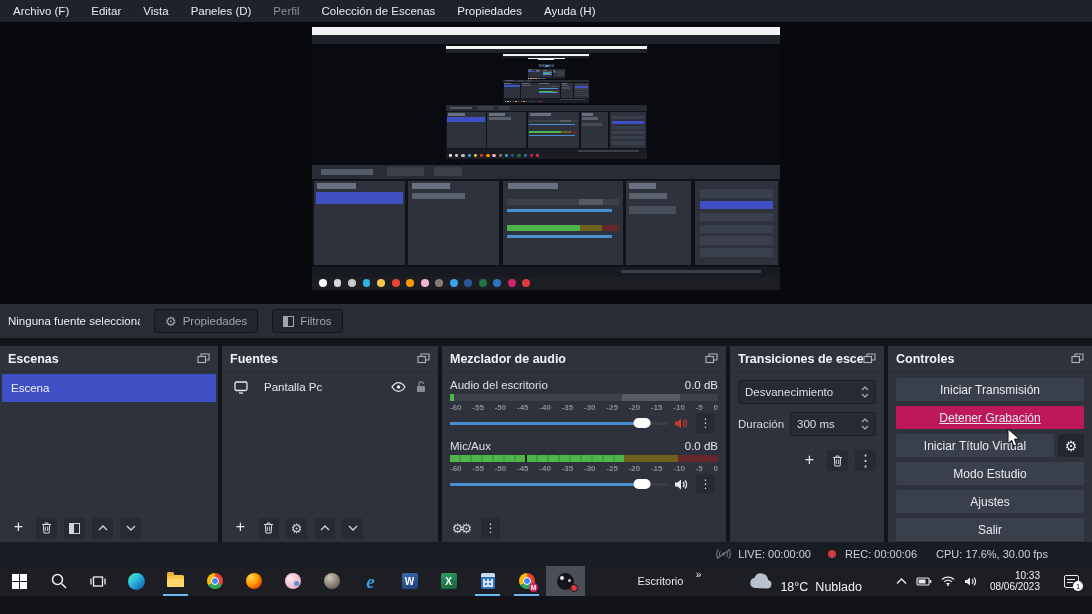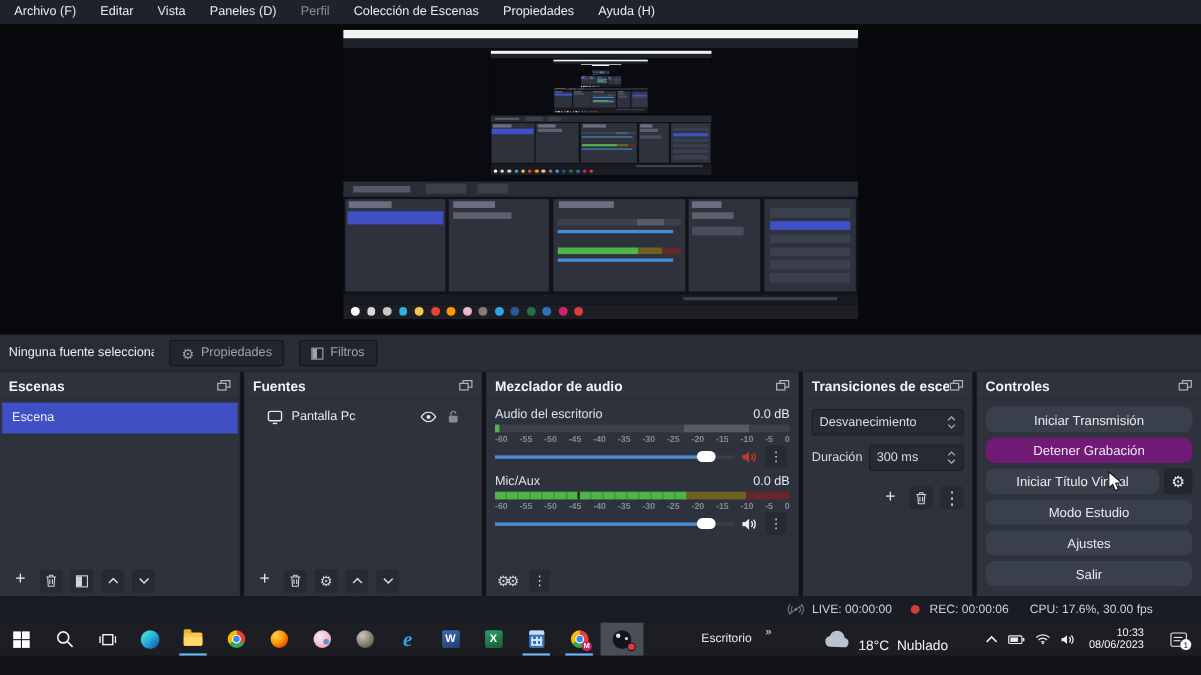--- a/index.html
+++ b/index.html
@@ -60,38 +60,38 @@
   
   .context-bar { height:34px; flex:0 0 34px; background:#282c35; display:flex; align-items:center; padding-left:8px; }
   .ctx-status { width:132px; overflow:hidden; white-space:nowrap; font-size:11.5px; color:#eceef2; }
   .ctx-btn { height:24px; margin-left:14px; padding:0 10px; display:flex; align-items:center; gap:6px;
     background:#22252d; border:1px solid #14161b; border-radius:3px; color:#9fa4ae; font-size:11.5px; }
   .ctx-btn .gear { font-size:13px; line-height:1; color:#9fa4ae; }
   .split-sq { width:11px; height:11px; border:1px solid #9fa4ae; background:linear-gradient(90deg,#9fa4ae 0 50%,transparent 50%); }
 
   
   .panels { height:204px; flex:0 0 204px; display:flex; gap:4px; background:#121419; }
-  .panel { background:#2e323d; display:flex; flex-direction:column; }
+  .panel { background:#2e323d; display:flex; flex-direction:column;margin-top:8px; }
   .p-scenes{ width:218px; } .p-sources{ width:216px; } .p-mixer{ width:284px; }
   .p-trans{ width:154px; } .p-controls{ width:204px; }
   .panel-header { height:26px; flex:0 0 26px; display:flex; align-items:center; padding:0 8px;
     border-bottom:1px solid #262a33; }
   .panel-title { font-size:12.5px; font-weight:bold; color:#f2f3f6; white-space:nowrap; overflow:hidden; }
   .dock-btn { margin-left:auto; display:flex; }
   .panel-body { flex:1 1 auto; position:relative; overflow:hidden; }
   .panel-footer { height:28px; flex:0 0 28px; display:flex; align-items:center; gap:7px; padding:0 8px;
     margin-top:auto; }
   .tool-btn { width:21px; height:21px; border-radius:3px; background:#262a33; display:flex;
     align-items:center; justify-content:center; color:#cfd3da; }
   .tool-btn.plain { background:transparent; }
   .plus-glyph { font-size:16px; color:#e4e6ea; line-height:1; margin-top:-2px; }
 
   .scene-item { margin:2px; height:28px; background:#3e50c4; display:flex; align-items:center;
     padding:0 9px; font-size:11.5px; color:#eef0f6; }
-  .source-item { height:30px; display:flex; align-items:center; padding:0 21px; gap:8px; }
+  .source-item { height:30px; display:flex; align-items:center; padding:0 12px; gap:16px; }
   .source-name { font-size:11.5px; color:#e7e9ee; }
   .source-icons { margin-left:auto; display:flex; gap:10px; align-items:center; }
 
   
   .channel { margin:5px 8px 0 8px; }
   .ch-top { display:flex; font-size:11.5px; color:#dde0e6; height:15px; align-items:center;}
   .ch-db { margin-left:auto; color:#e4e7ec; }
   .meter { position:relative; height:7px; margin-top:2px; }
   .meter-zones { position:absolute; inset:0;
     background:linear-gradient(90deg,#2c4a22 0 64%,#6e611f 64% 85%,#66272c 85% 100%); }
@@ -117,23 +117,23 @@
   .combo { margin:8px 8px 0 8px; height:24px; background:#262a33; border:1px solid #1a1d24; border-radius:3px;
     display:flex; align-items:center; padding:0 6px; }
   .combo-text { font-size:11.5px; color:#dcdfe5; }
   .spin-arrows { margin-left:auto; display:flex; flex-direction:column; gap:2px; }
   .dur-row { margin:8px 8px 0 8px; display:flex; align-items:center; gap:6px; }
   .dur-label { font-size:11.5px; color:#d6d9df; }
   .trans-btns { margin:14px 8px 0 0; display:flex; justify-content:flex-end; gap:7px; }
 
   
   .ctl-stack { padding:6px 8px 0 8px; display:flex; flex-direction:column; gap:5px; }
-  .ctl-btn { height:23px; border-radius:8px; background:#3a3f4c; display:flex; align-items:center;
+  .ctl-btn { height:23px; border-radius:1px; background:#3a3f4c; display:flex; align-items:center;
     justify-content:center; font-size:12px; color:#e8eaee; }
-  .ctl-btn.active { background:#701a75; }
+  .ctl-btn.active { background:#be185d;text-decoration:underline; }
   .ctl-row { display:flex; gap:4px; }
   .ctl-row .ctl-btn { flex:1 1 auto; }
   .ctl-gear { width:26px; height:23px; border-radius:3px; background:#23262e; display:flex;
     align-items:center; justify-content:center; color:#e8eaee; font-size:14px; }
 
   
   .statusbar { height:24px; flex:0 0 24px; background:#191c23; display:flex; align-items:center;
     justify-content:flex-end; gap:9px; padding-right:44px; font-size:11px; color:#ced1d8; }
   .rec-dot { width:8px; height:8px; border-radius:50%; background:#d23b3f; }
   .cpu-text { margin-left:10px; }

